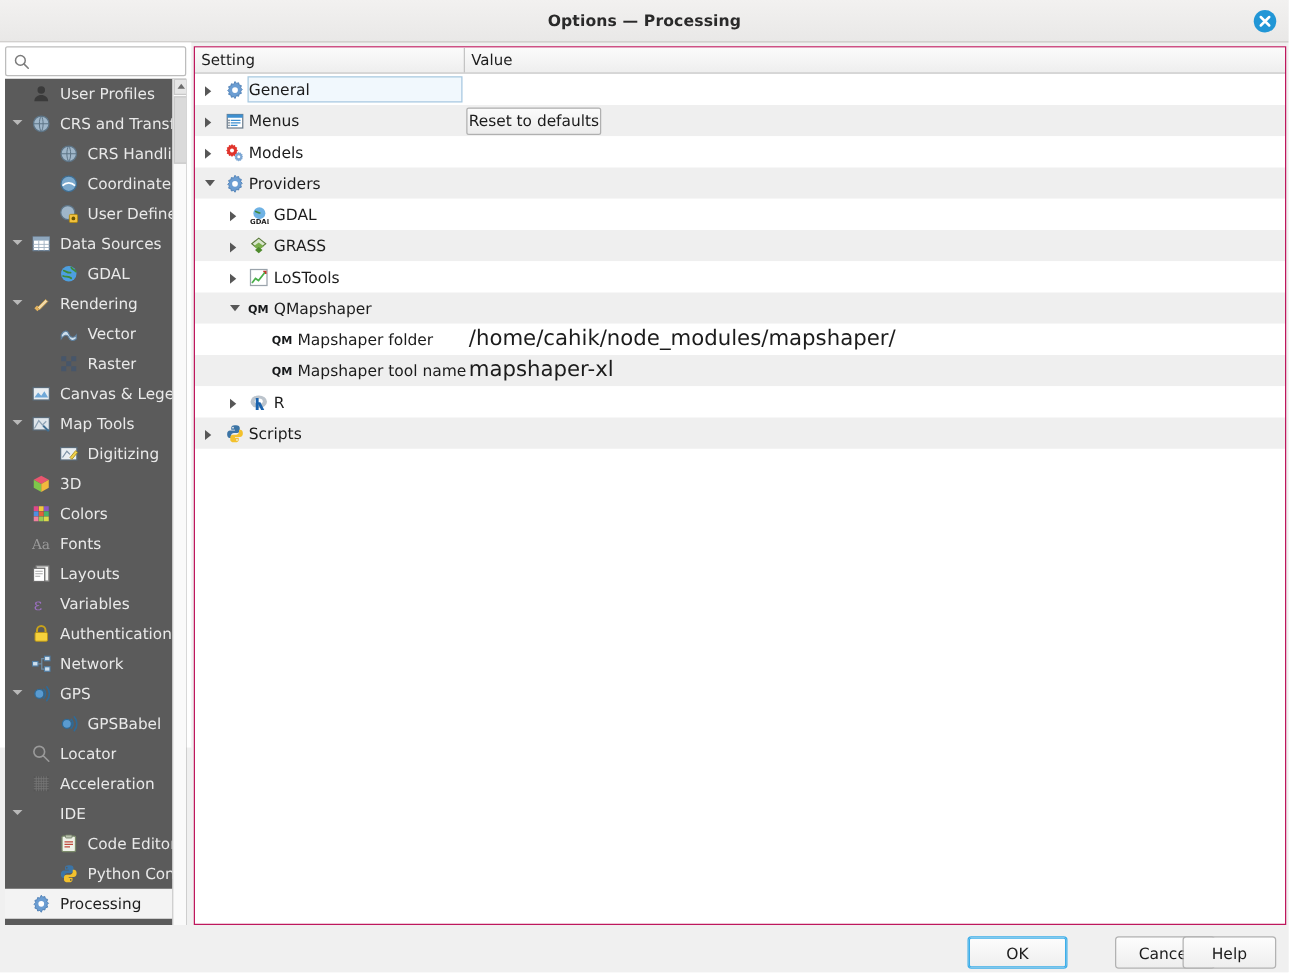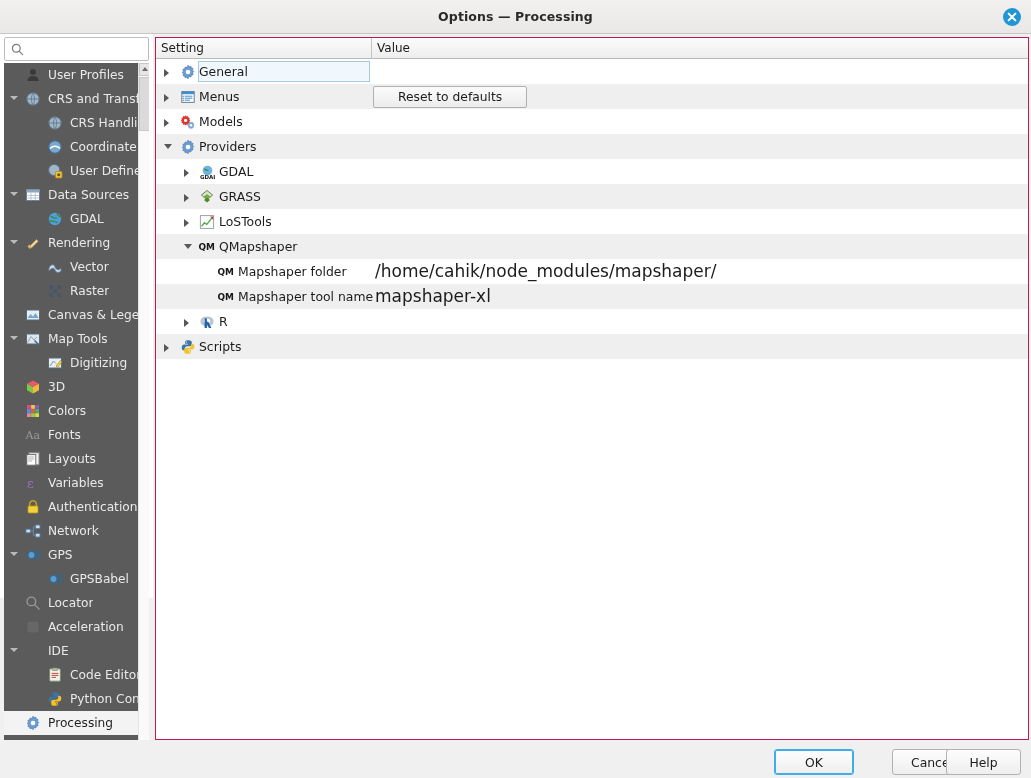--- a/index.html
+++ b/index.html
@@ -305,21 +305,21 @@
     border: 1px solid #a8c9e0;
     box-sizing: border-box;
     margin-left: 0 !important;
   }
 
   .reset-btn {
     position: absolute;
     left: 217px;
     top: 2px;
     height: 22px;
-    padding: 0 24px;
+    padding: 0 1px;
     line-height: 21px;
     font-family: inherit;
     font-size: 12.3px;
     color: #1c1c1c;
     background: linear-gradient(to bottom, #fbfbfb 0%, #ececec 100%);
     border: 1px solid #b0b0b0;
     border-radius: 2px;
     cursor: pointer;
     margin-left: 0 !important;
     white-space: nowrap;

